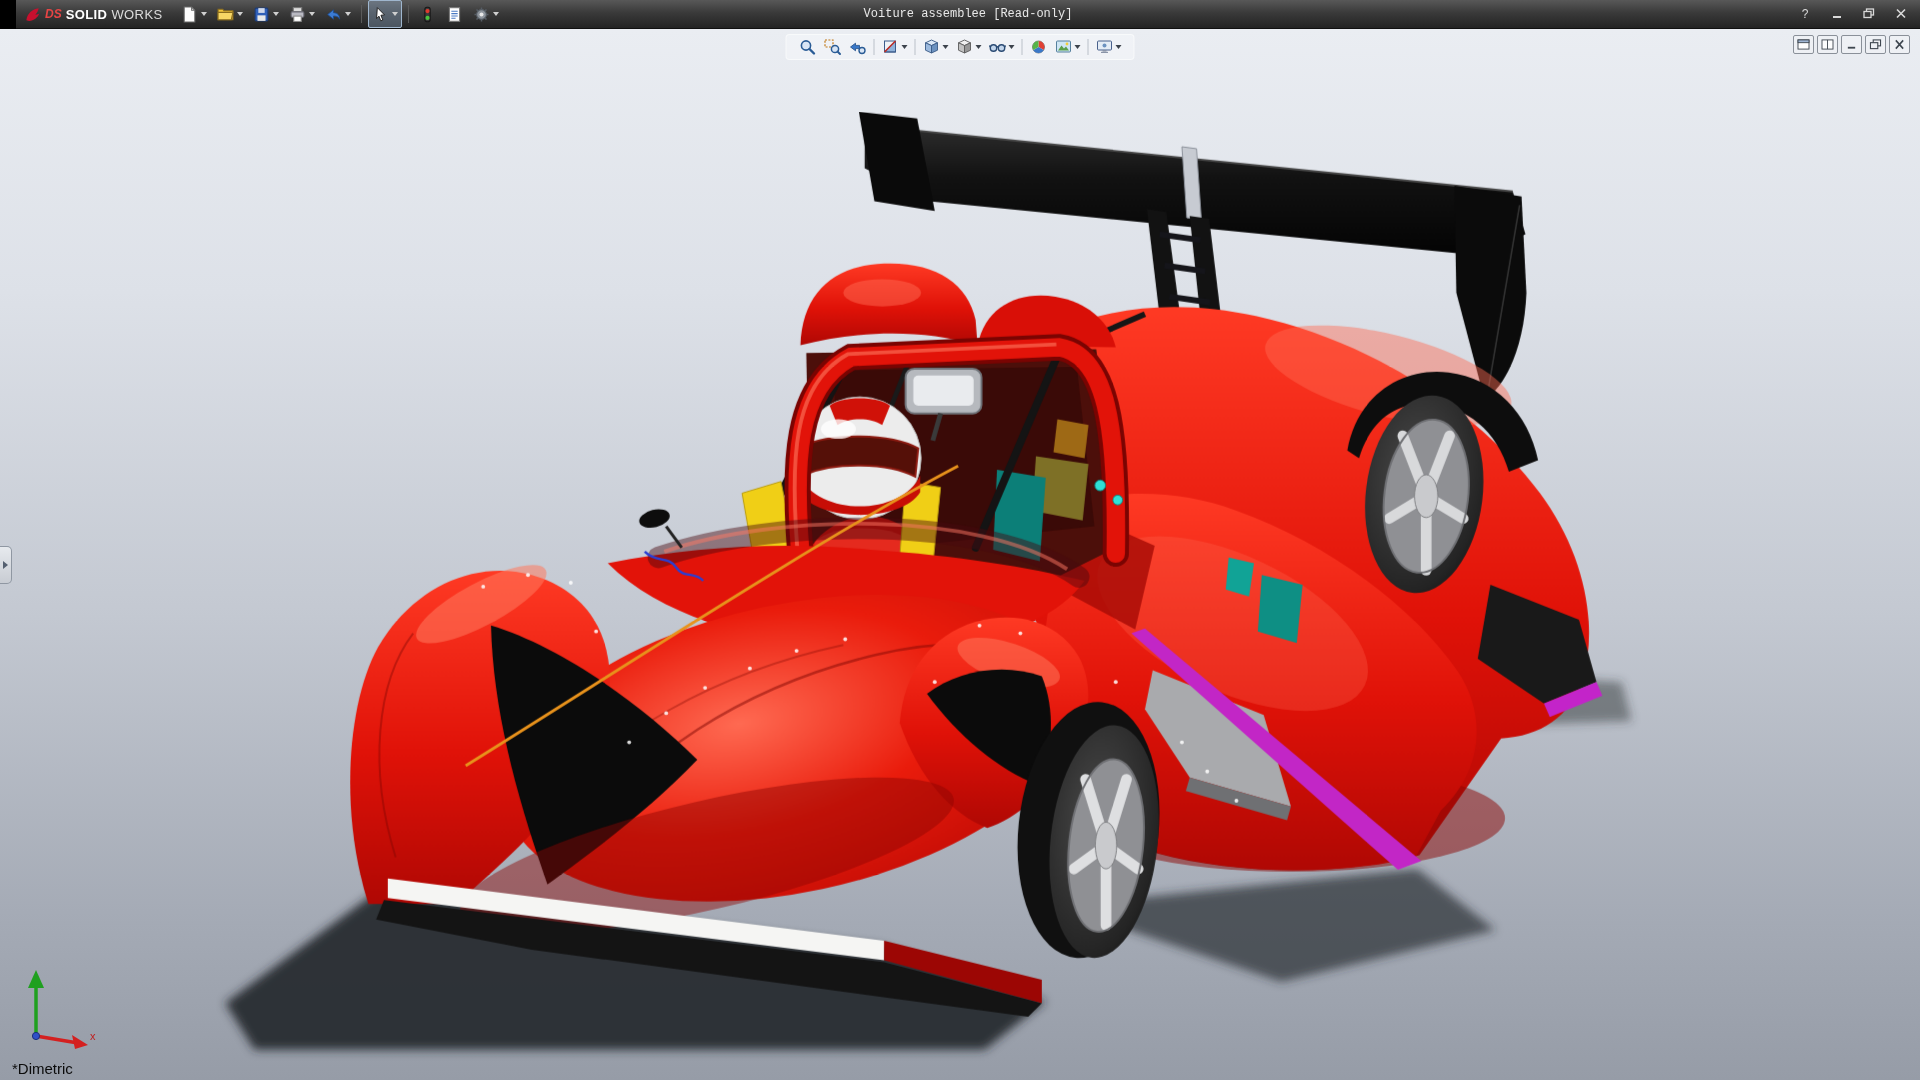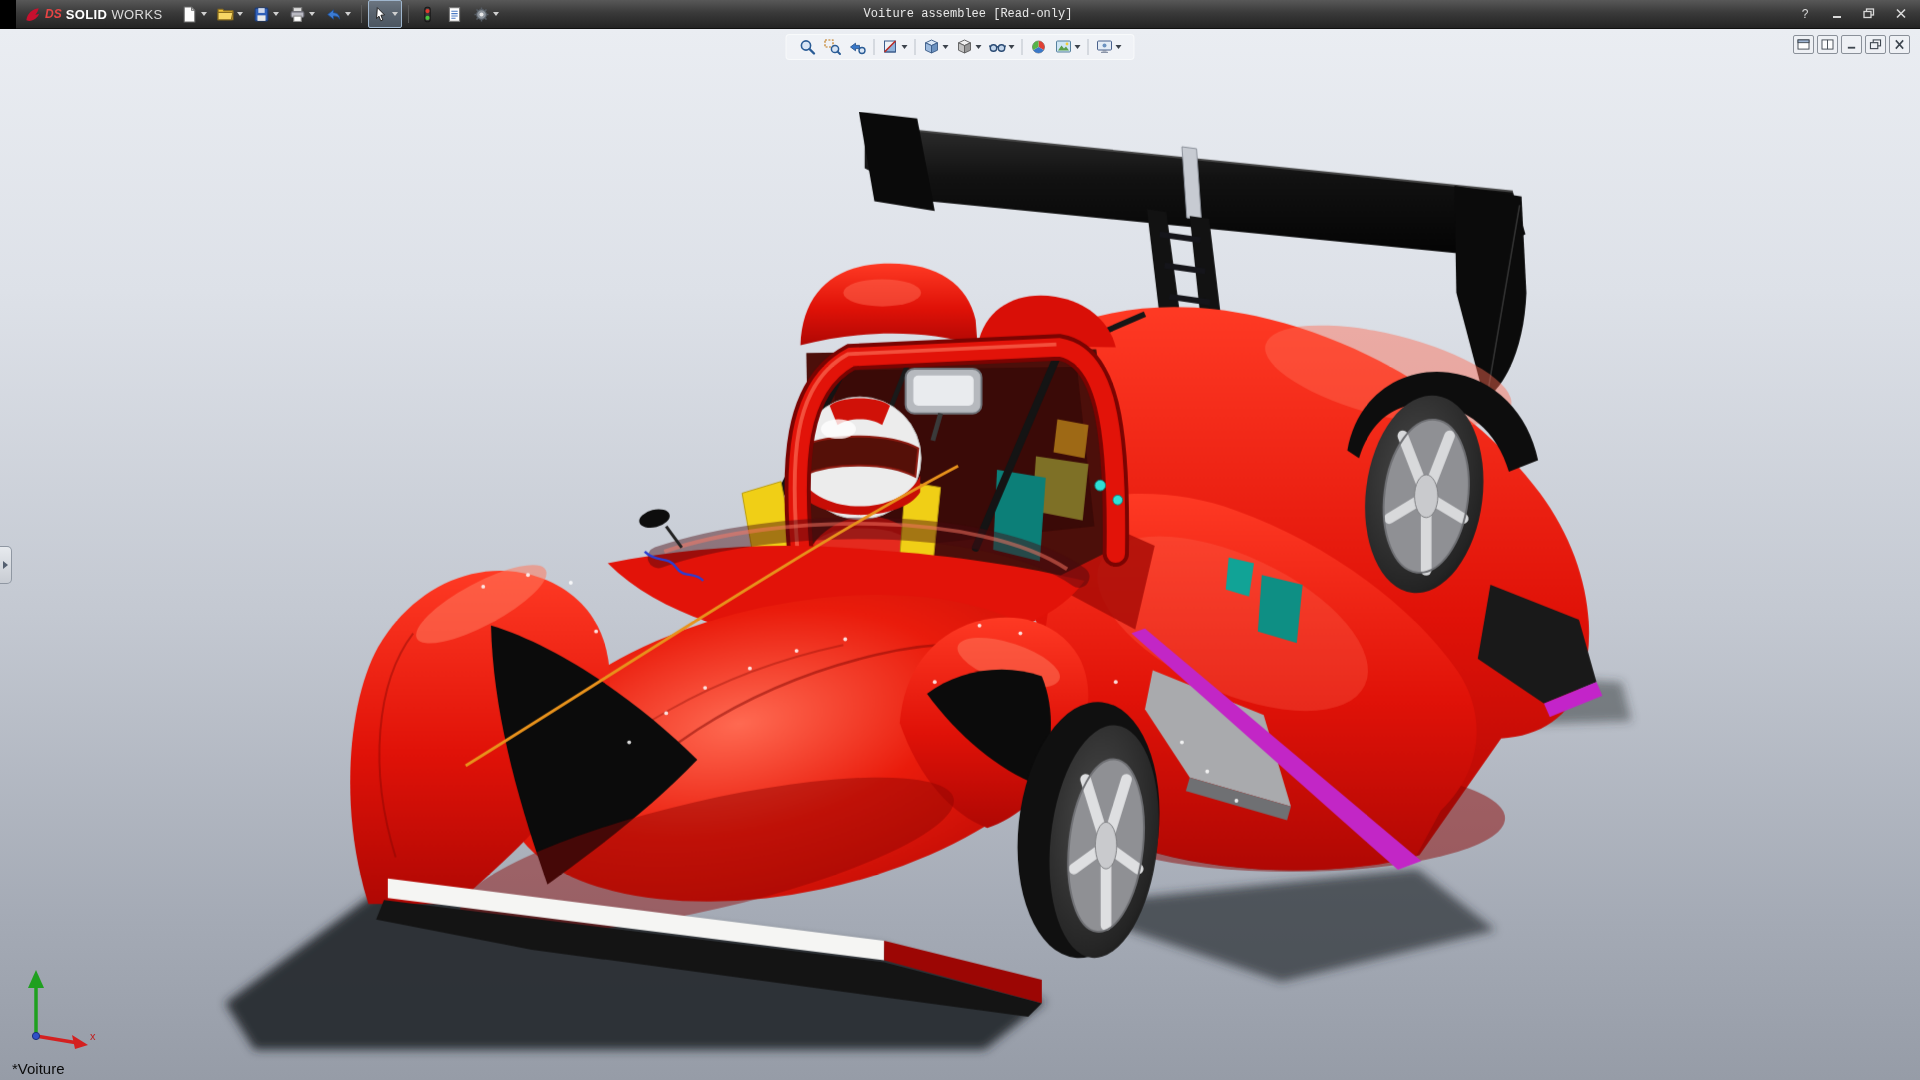--- a/index.html
+++ b/index.html
@@ -508,15 +508,15 @@
 
     <svg class="triad" width="90" height="92" viewBox="0 0 90 92">
       <path d="M20 72 L20 16" stroke="#1fa01f" stroke-width="3.5"></path>
       <path d="M20 6 L12 24 L28 24 Z" fill="#1fa01f"></path>
       <path d="M20 72 L62 79" stroke="#d42020" stroke-width="3.5"></path>
       <path d="M72 81 L56 71 L59 85 Z" fill="#d42020"></path>
       <circle cx="20" cy="72" r="3.6" fill="#3050c8" stroke="#1c2f7a"></circle>
       <text x="74" y="76" font-size="11" fill="#c02020">x</text>
     </svg>
 
-    <div class="orientation-label">*Voiture</div>
+    <div class="orientation-label">*Dimetric</div>
   </div>
 </div>
 
 </body></html>

